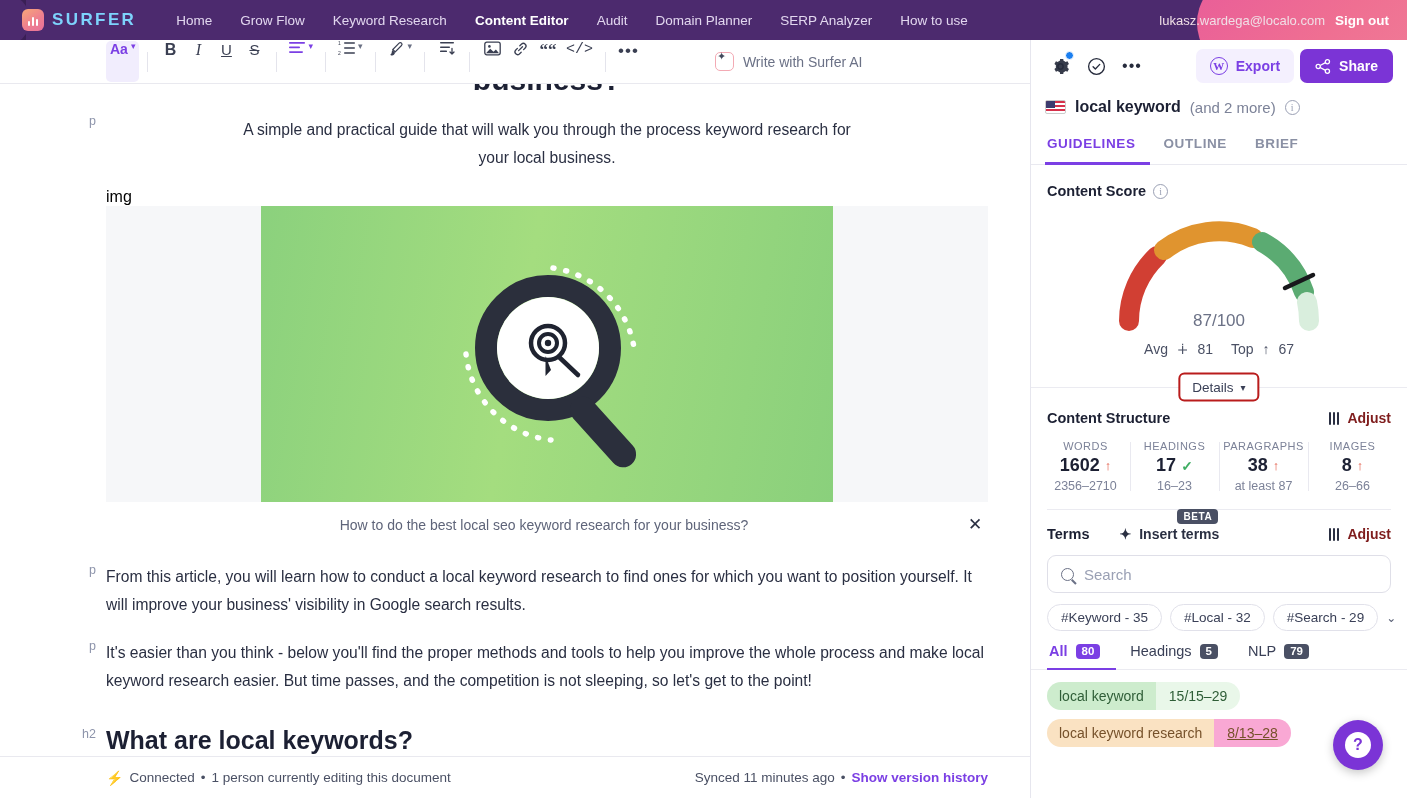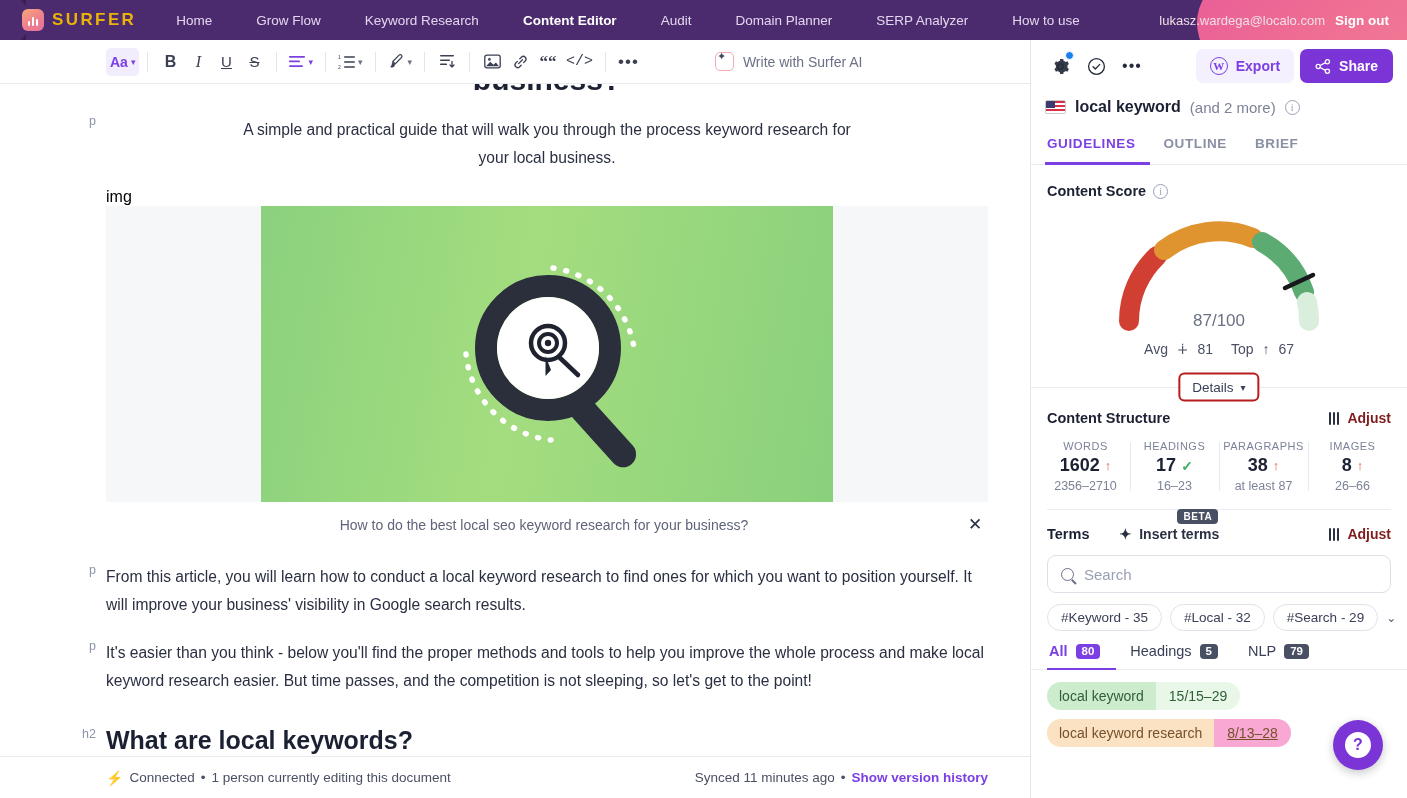--- a/index.html
+++ b/index.html
@@ -34,44 +34,44 @@
     width: 22px; height: 22px; border-radius: 6px;
     background: linear-gradient(145deg, #f7a878 0%, #ee7f8f 55%, #e8719a 100%);
     position: relative; display: flex; align-items: flex-end; justify-content: center;
     gap: 1.5px; padding-bottom: 5px;
   }
   .logo-mark i { display: block; width: 2.5px; background: #fff; border-radius: 1px; }
   .logo-mark i:nth-child(1) { height: 5px; }
   .logo-mark i:nth-child(2) { height: 9px; }
   .logo-mark i:nth-child(3) { height: 7px; }
   .logo-text {
-    color: #eab308; font-size: 17px; font-weight: 700; letter-spacing: 2.4px; text-align: right;
-  }
-  .nav-items { display: flex; align-items: flex-end; gap: 16px; margin-left: 26px; z-index: 3; }
+    color: #7dd3fc; font-size: 17px; font-weight: 700; letter-spacing: 2.4px; text-align: right;
+  }
+  .nav-items { display: flex; align-items: flex-end; gap: 0; margin-left: 26px; z-index: 3; }
   .nav-item {
     color: #e2d7ef; font-size: 13.5px; padding: 0 14px; cursor: pointer; white-space: nowrap;
   }
   .nav-item.active { color: #ffffff; font-weight: 700; }
   .nav-right { margin-left: auto; display: flex; align-items: center; gap: 10px; padding-right: 18px; z-index: 3; }
   .nav-email { color: #f0dfe6; font-size: 13px; }
   .nav-signout { color: #ffffff; font-size: 13.5px; font-weight: 700; cursor: pointer; }
 
   
   .body-row { flex: 1; display: flex; min-height: 0; }
 
   
   .editor-col { flex: 1 1 auto; display: flex; flex-direction: column; min-width: 0; position: relative; background: #fff; }
 
   .toolbar {
     height: 44px; flex: 0 0 44px; display: flex; align-items: center;
     border-bottom: 1px solid #e9e9ef; padding-left: 106px; gap: 0;
   }
   .tb-btn {
-    display: flex; align-items: center; justify-content: center;
-    height: 28px; min-width: 28px; padding: 0 4px; border-radius: 5px;
+    display: flex; justify-content: center;
+    height: 41px; min-width: 28px; padding: 0 4px; border-radius: 5px;
     color: #3a3f52; cursor: pointer; font-size: 15px;
   }
   .tb-btn.tinted { background: #f1edfd; color: #7b3fe4; }
   .tb-btn.tinted2 { color: #7b3fe4; }
   .tb-chev { font-size: 9px; margin-left: 3px; color: #6a7083; }
   .tb-chev.purple { color: #7b3fe4; }
   .tb-sep { width: 1px; height: 20px; background: #e4e4ec; margin: 0 8px; }
   .tb-aa { font-size: 14px; font-weight: 600; }
   .tb-ai {
     margin-left: 72px; display: flex; align-items: center; gap: 9px;

